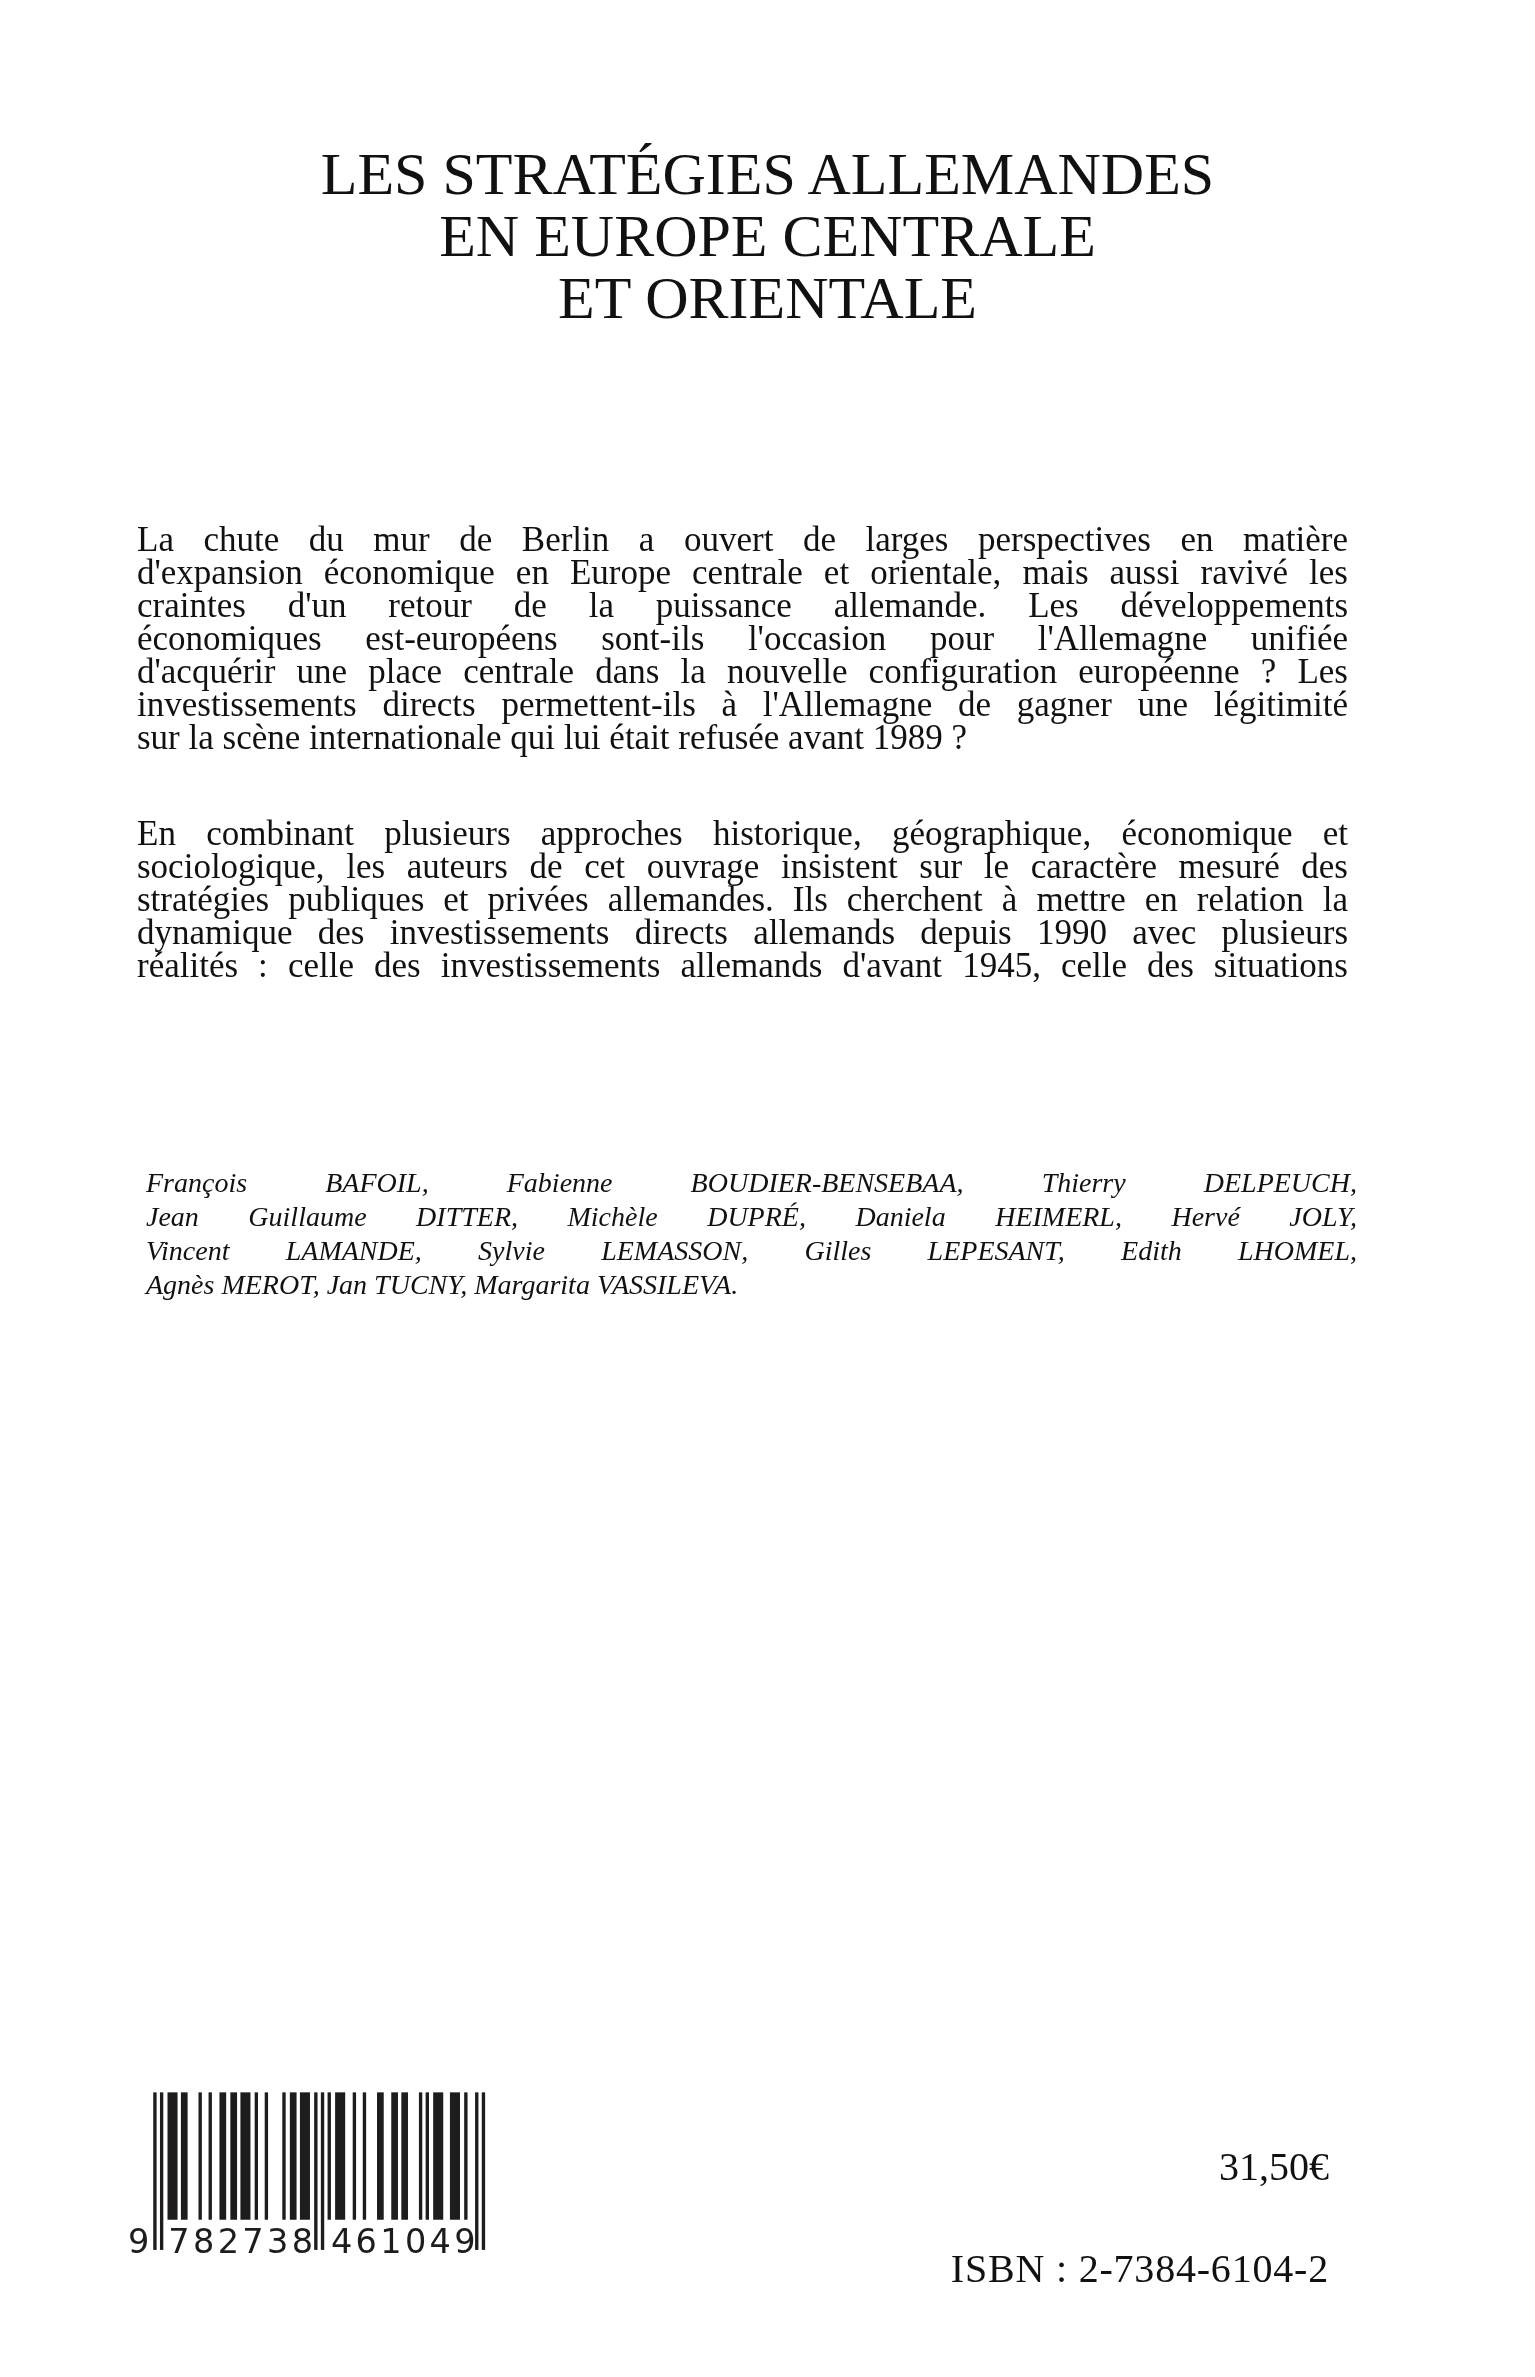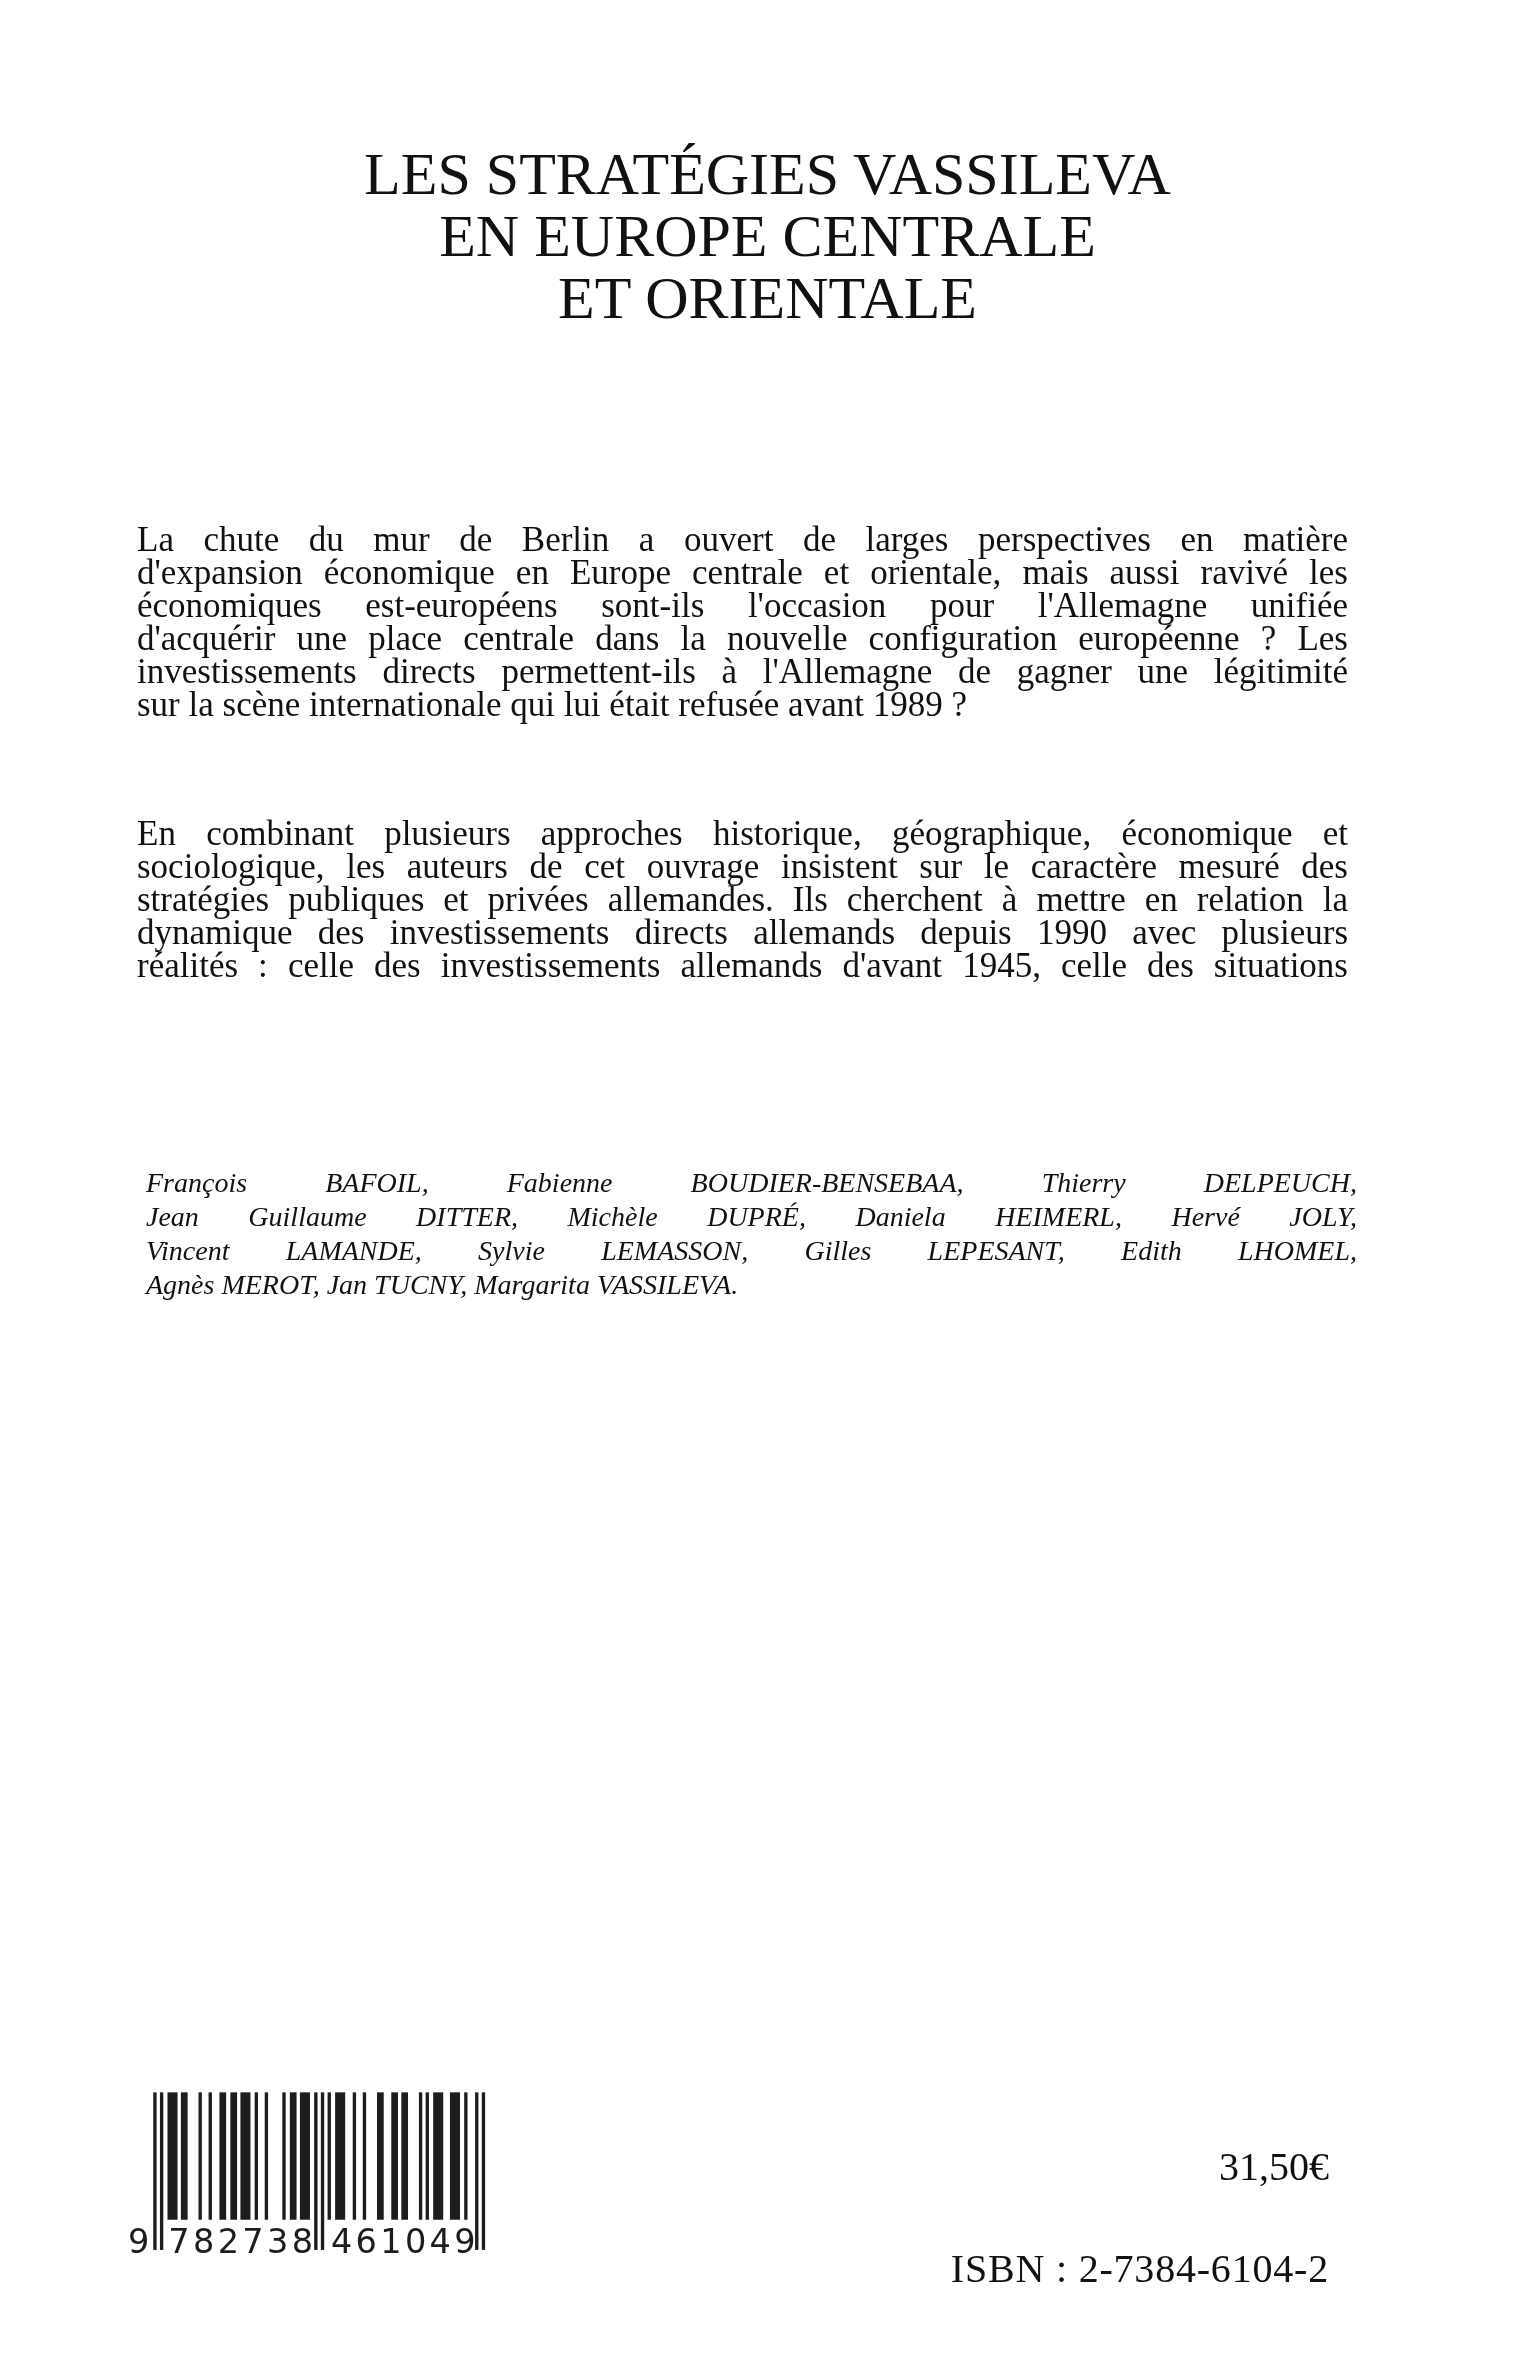--- a/index.html
+++ b/index.html
@@ -16,28 +16,29 @@
     #authors .para-line.last { text-align-last: left; }
     .barcode { position: absolute; left: 126px; top: 2089px; width: 378px; height: 176px; }
     .barcode svg { display: block; }
     .price { position: absolute; right: 206px; top: 2148px; font-size: 40px; line-height: 37px; }
     .isbn { position: absolute; right: 206px; top: 2247px; font-size: 40px; line-height: 44px; letter-spacing: 0.8px; }
   </style>
 </head>
 <body>
 
 <div class="title">
-  <span class="title-line">LES STRATÉGIES VASSILEVA</span>
+  <span class="title-line">LES STRATÉGIES ALLEMANDES</span>
   <span class="title-line">EN EUROPE CENTRALE</span>
   <span class="title-line">ET ORIENTALE</span>
 </div>
 
 <div class="para" id="p1">
   <span class="para-line">La chute du mur de Berlin a ouvert de larges perspectives en matière</span>
   <span class="para-line">d'expansion économique en Europe centrale et orientale, mais aussi ravivé les</span>
+  <span class="para-line">craintes d'un retour de la puissance allemande. Les développements</span>
   <span class="para-line">économiques est-européens sont-ils l'occasion pour l'Allemagne unifiée</span>
   <span class="para-line">d'acquérir une place centrale dans la nouvelle configuration européenne ? Les</span>
   <span class="para-line">investissements directs permettent-ils à l'Allemagne de gagner une légitimité</span>
   <span class="para-line last">sur la scène internationale qui lui était refusée avant 1989 ?</span>
 </div>
 
 <div class="para" id="p2">
   <span class="para-line">En combinant plusieurs approches historique, géographique, économique et</span>
   <span class="para-line">sociologique, les auteurs de cet ouvrage insistent sur le caractère mesuré des</span>
   <span class="para-line">stratégies publiques et privées allemandes. Ils cherchent à mettre en relation la</span>

